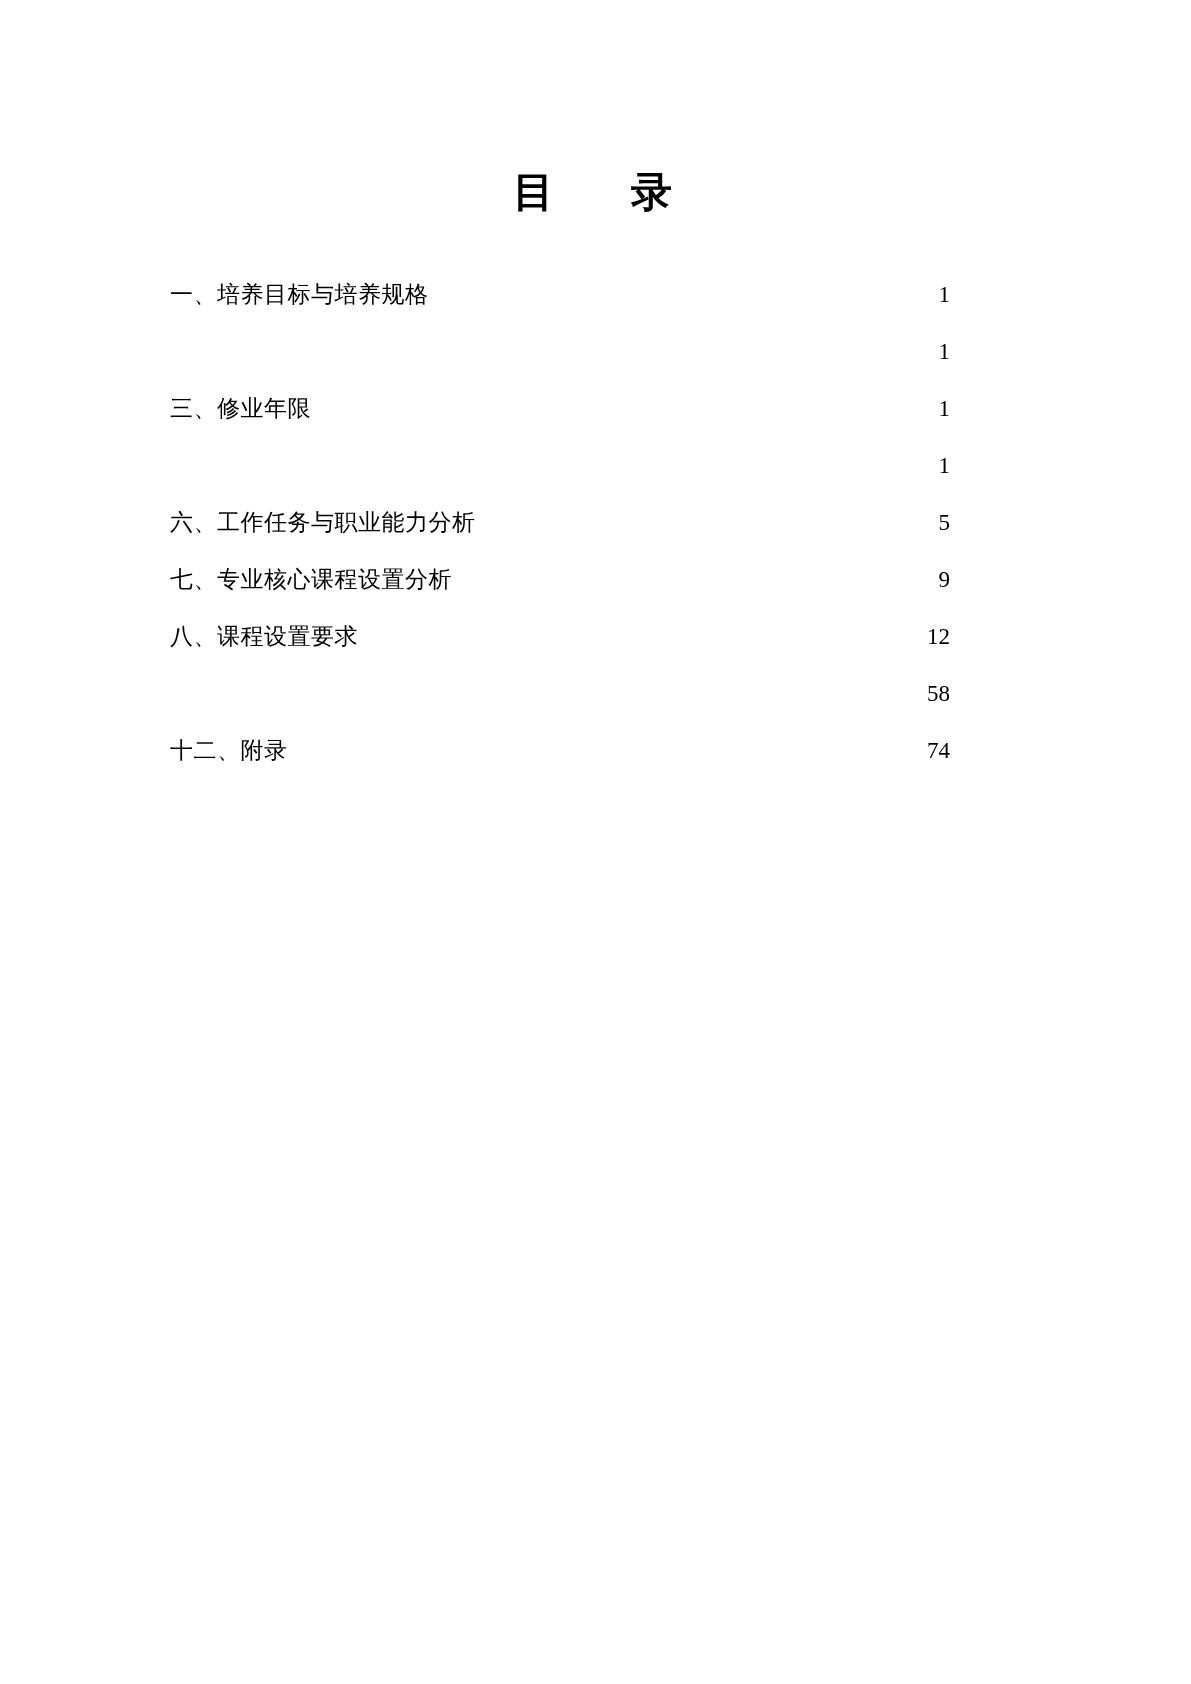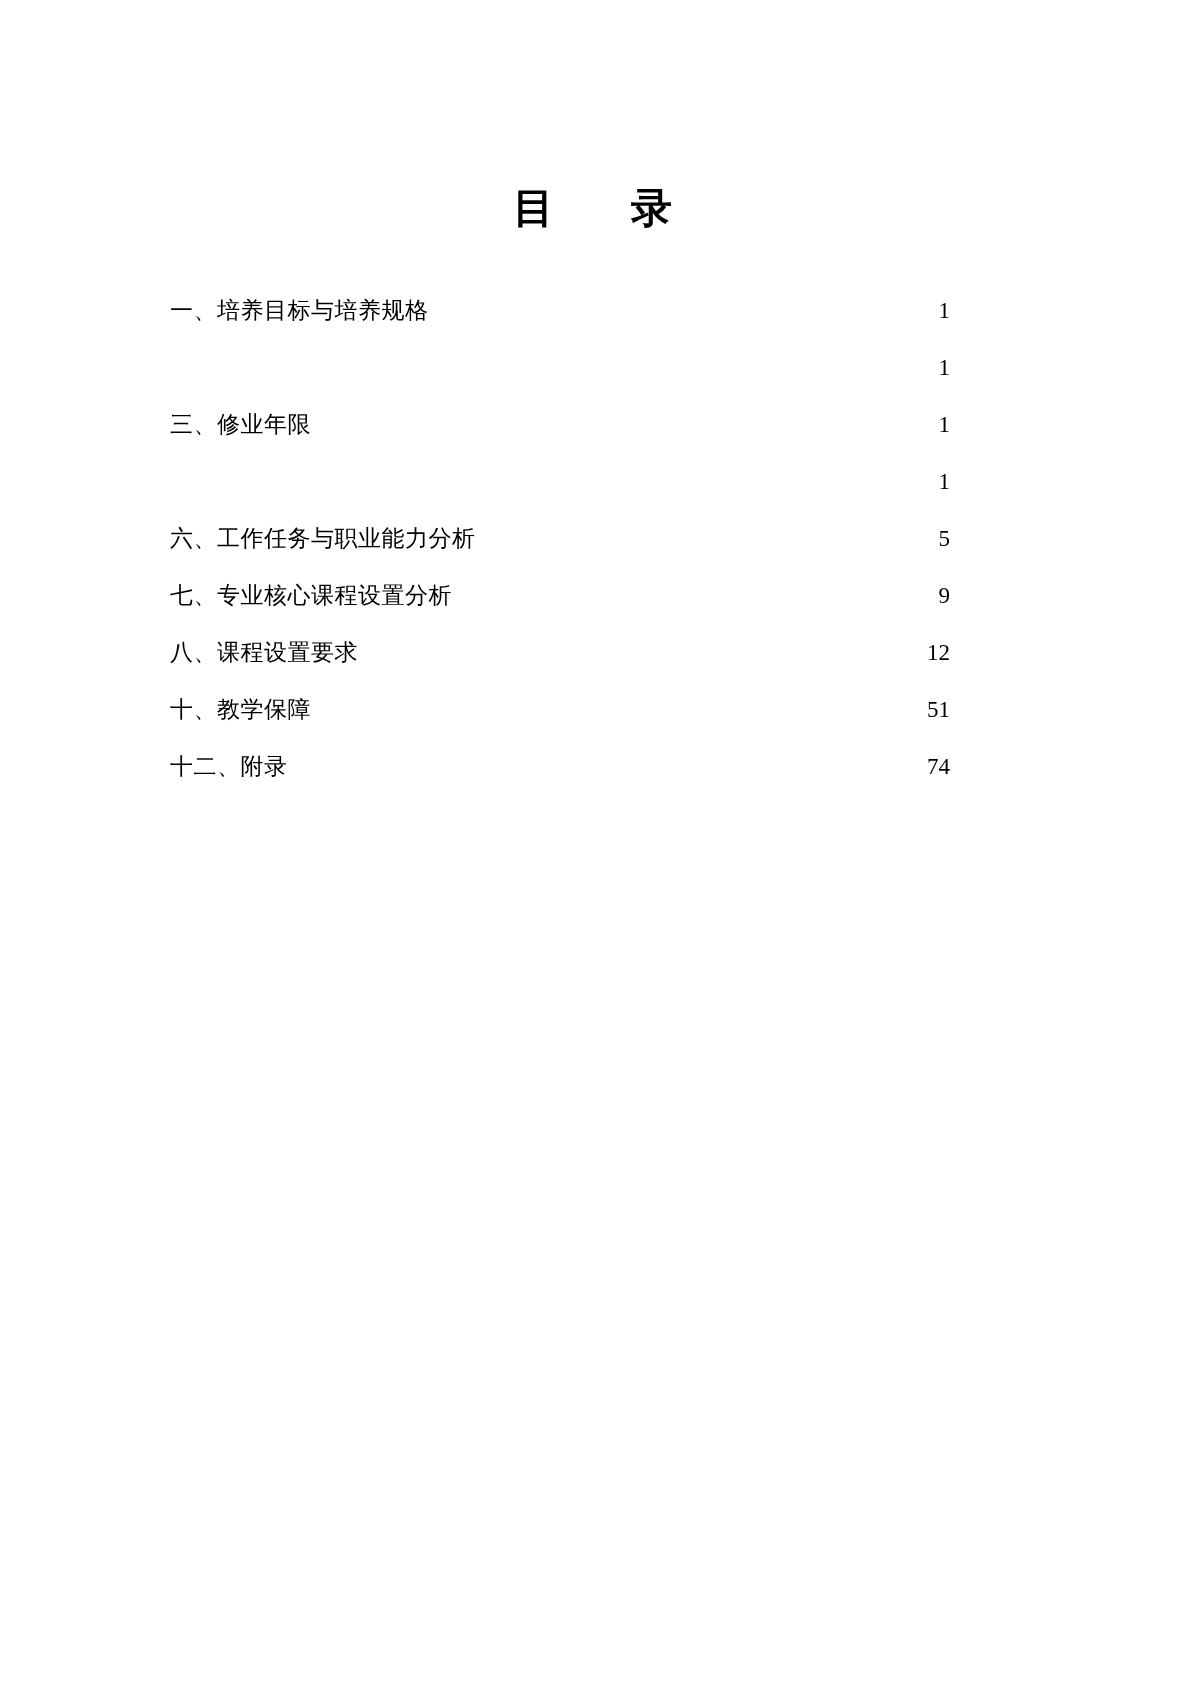--- a/index.html
+++ b/index.html
@@ -21,21 +21,21 @@
     box-sizing: border-box;
     padding: 0;
     position: relative;
   }
   .toc-title {
     text-align: center;
     font-family: "Liberation Sans", "DejaVu Sans", sans-serif;
     font-weight: bold;
     font-size: 41px;
     letter-spacing: 18px;
-    margin: 16px;
+    margin: 0;
     padding-top: 165px;
     padding-left: 12px;
     color: #000000;
   }
   .toc-list {
     margin: 0;
     padding: 0;
     list-style: none;
     width: 780px;
     margin-left: 170px;
@@ -115,23 +115,22 @@
       <span class="toc-label">七、专业核心课程设置分析</span>
       <span class="toc-dots"></span>
       <span class="toc-page">9</span>
     </li>
     <li class="toc-item">
       <span class="toc-label">八、课程设置要求</span>
       <span class="toc-dots"></span>
       <span class="toc-page">12</span>
     </li>
     <li class="toc-item">
-      <span class="toc-label">十、教学保障</span>
       <span class="toc-dots"></span>
-      <span class="toc-page">51</span>
+      <span class="toc-page">58</span>
     </li>
     <li class="toc-item">
       <span class="toc-label">十二、附录</span>
       <span class="toc-dots"></span>
       <span class="toc-page">74</span>
     </li>
   </ul>
 </div>
 
 </body></html>

